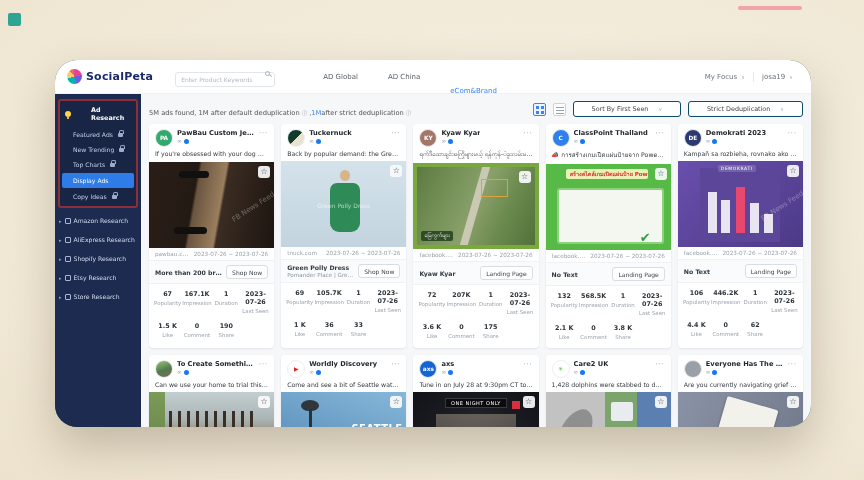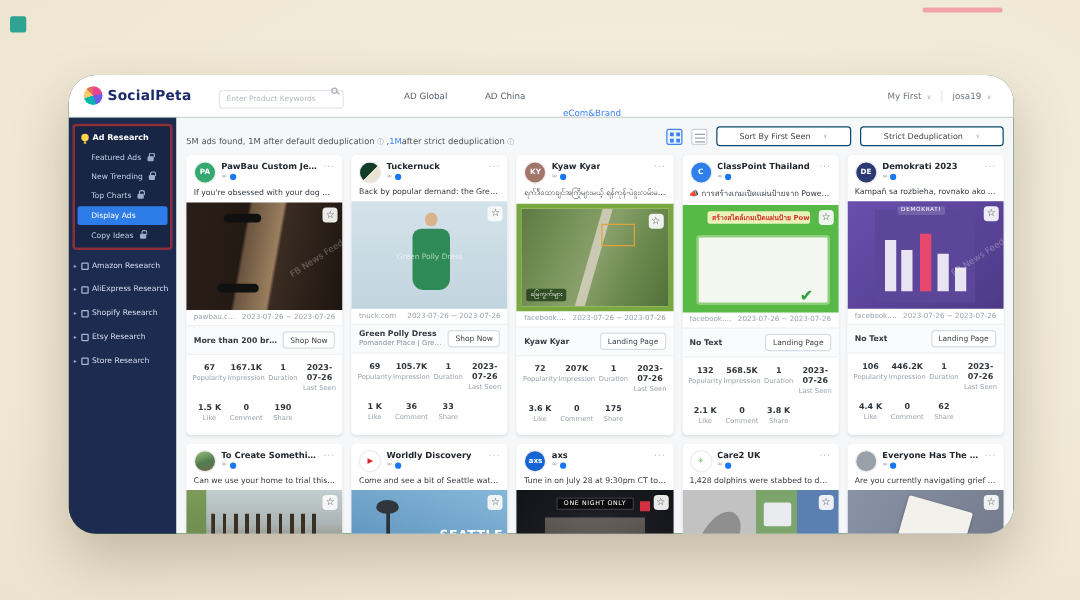--- a/index.html
+++ b/index.html
@@ -29,21 +29,21 @@
   .topbar-right { margin-left:auto; display:flex; align-items:center; gap:8px; font-size:7px; color:#6a727b; }
   .chev { font-size:5px; color:#a7aeb6; margin-left:2px; }
   .tb-divider { width:1px; height:10px; background:#e6e9ec; }
 
   
   .app-body { flex:1; display:flex; overflow:hidden; }
 
   
   .sidebar { width:86px; background:#1d2b50; flex-shrink:0; padding:4px 0 0; overflow:hidden; }
   .side-group { border:2px solid #8c2f36; border-radius:3px; margin:1px 3px 3px; padding-bottom:2px; background:#182545; }
-  .side-header { display:flex; align-items:center; gap:3px; padding:5px 5px; font-size:6.4px; font-weight:bold; color:#fff; }
+  .side-header { display:flex; align-items:center; gap:20px; padding:5px 5px; font-size:6.4px; font-weight:bold; color:#fff; }
   .bulb { width:6px; height:6px; border-radius:50%; background:#ffd34d; position:relative; flex-shrink:0; }
   .bulb:after { content:''; position:absolute; left:2px; bottom:-2px; width:2px; height:2px; background:#e4b93a; }
   .sub-item { display:flex; align-items:center; gap:3px; padding:4px 4px 4px 13px; font-size:6.1px; color:#c3cde6; cursor:pointer; }
   .sub-item.active { background:#2e7ce8; color:#fff; border-radius:2px; margin:1px 2px; padding-left:11px; }
   .lock { display:none; width:5px; height:4px; background:#9fabcb; border-radius:1px; position:relative; margin-left:2px; flex-shrink:0; }
   .lock:before { content:''; position:absolute; top:-3px; left:1px; width:3px; height:3px; border:1px solid #9fabcb; border-bottom:none; border-radius:2px 2px 0 0; }
   .locked .lock { display:inline-block; }
   .side-item { display:flex; align-items:center; gap:3px; padding:6px 4px; font-size:6.1px; color:#d6ddef; cursor:pointer; }
   .side-caret { font-size:5px; color:#8fa0c5; }
   .side-ico { width:6px; height:6px; border:1px solid #aab6d6; border-radius:1px; flex-shrink:0; }
@@ -167,21 +167,21 @@
       <span class="mag"></span>
     </div>
     <div class="tabs">
 
     <button class="tab">AD Global</button>
         <button class="tab">AD China</button>
         <button class="tab active">eCom&amp;Brand</button>
       </div>
     <div class="topbar-right">
       <span>
-        <span>My First</span>
+        <span>My Focus</span>
         <span class="chev">∨</span>
       </span>
       <span class="tb-divider"></span>
       <span>
         <span>josa19</span>
         <span class="chev">∨</span>
       </span>
     </div>
   </div>
 

